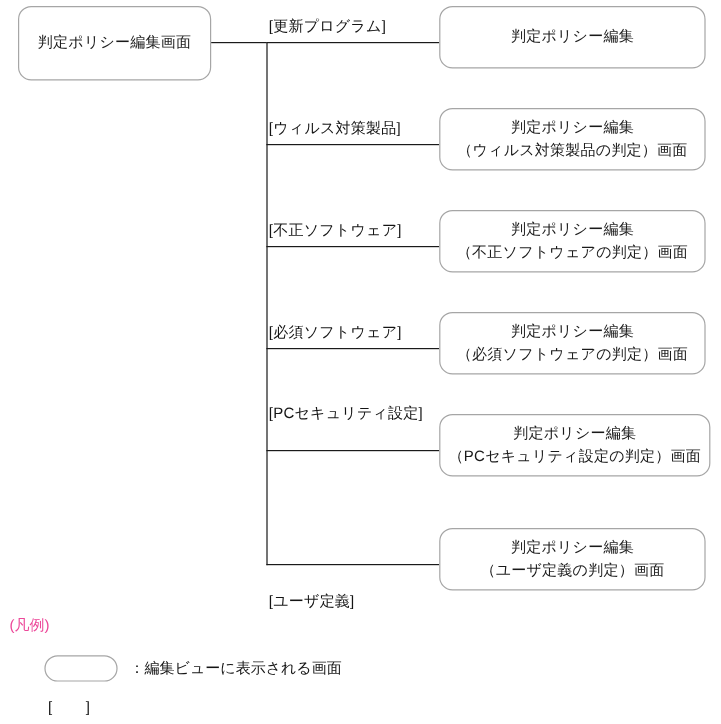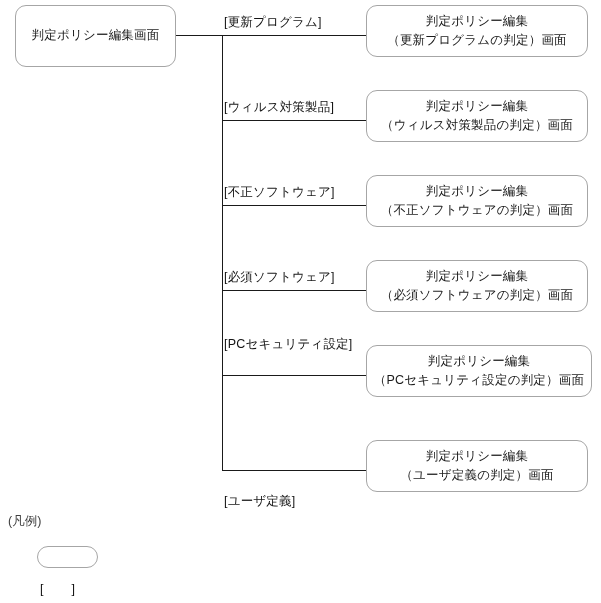--- a/index.html
+++ b/index.html
@@ -105,21 +105,21 @@
     left: 0;
     top: 505px;
     width: 601px;
     height: 98px;
   }
   #legend-title {
     position: absolute;
     left: 8px;
     top: 8px;
     font-size: 12.5px;
-    color: #404040;
+    color: #ec4899;
     white-space: nowrap;
   }
   #legend-row-box {
     position: absolute;
     left: 37px;
     top: 41px;
     width: 61px;
     height: 22px;
     box-sizing: border-box;
     border: 1px solid #a6a6a6;
@@ -165,21 +165,20 @@
 
   <div id="root-stub" class="line h-line"></div>
   <div id="trunk" class="line v-line"></div>
 
   <div id="branches-layer">
       <div class="line h-line" style="left: 222px; top: 35px; width: 144px;"></div>
       <div class="branch-label" style="top: 14px;">[更新プログラム]</div>
       <div class="screen-box leaf-box" style="top: 5px;">
         <span class="lines">
           <span class="l1">判定ポリシー編集</span>
-          <span class="l2">（更新プログラムの判定）画面</span>
         </span>
       </div>
       <div class="line h-line" style="left: 222px; top: 120px; width: 144px;"></div>
       <div class="branch-label" style="top: 99px;">[ウィルス対策製品]</div>
       <div class="screen-box leaf-box" style="top: 90px;">
         <span class="lines">
           <span class="l1">判定ポリシー編集</span>
           <span class="l2">（ウィルス対策製品の判定）画面</span>
         </span>
       </div>
@@ -214,17 +213,18 @@
           <span class="l1">判定ポリシー編集</span>
           <span class="l2">（ユーザ定義の判定）画面</span>
         </span>
       </div>
     </div>
 
   <div id="legend">
     <div id="legend-title">(凡例)</div>
 
     <div id="legend-row-box"></div>
+    <div id="legend-row-box-text">：編集ビューに表示される画面</div>
 
     <div id="legend-row-bracket">[　　]</div>
   </div>
 
 </div>
 
 </body></html>

